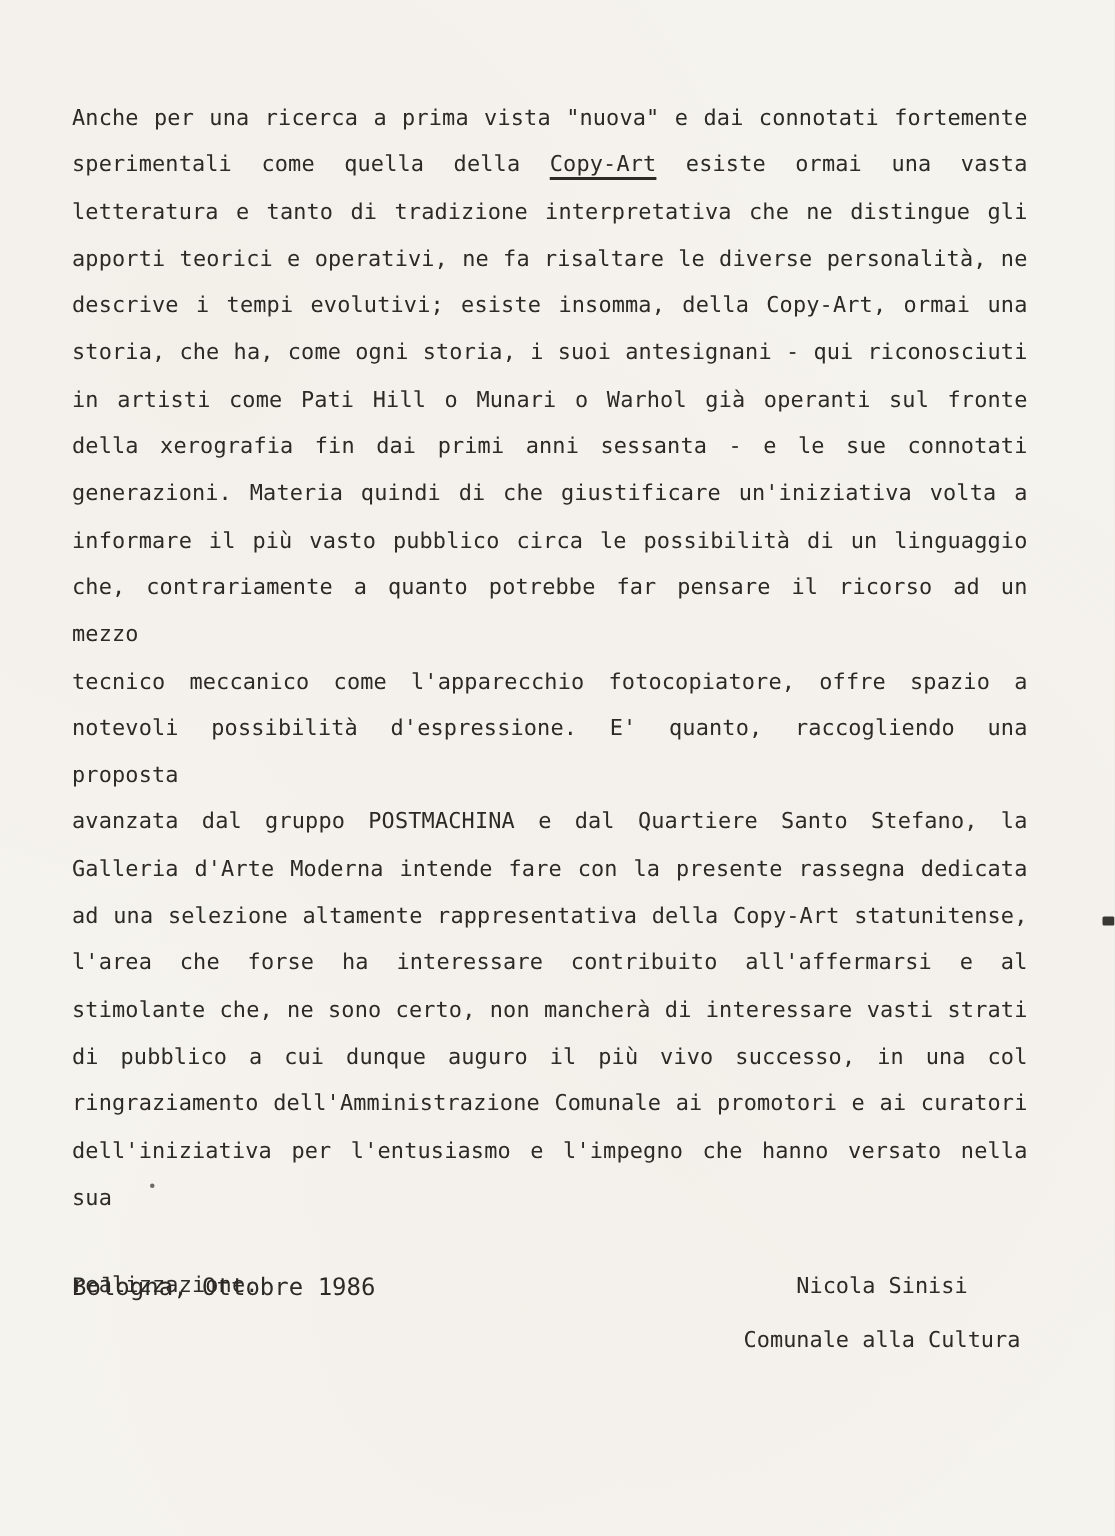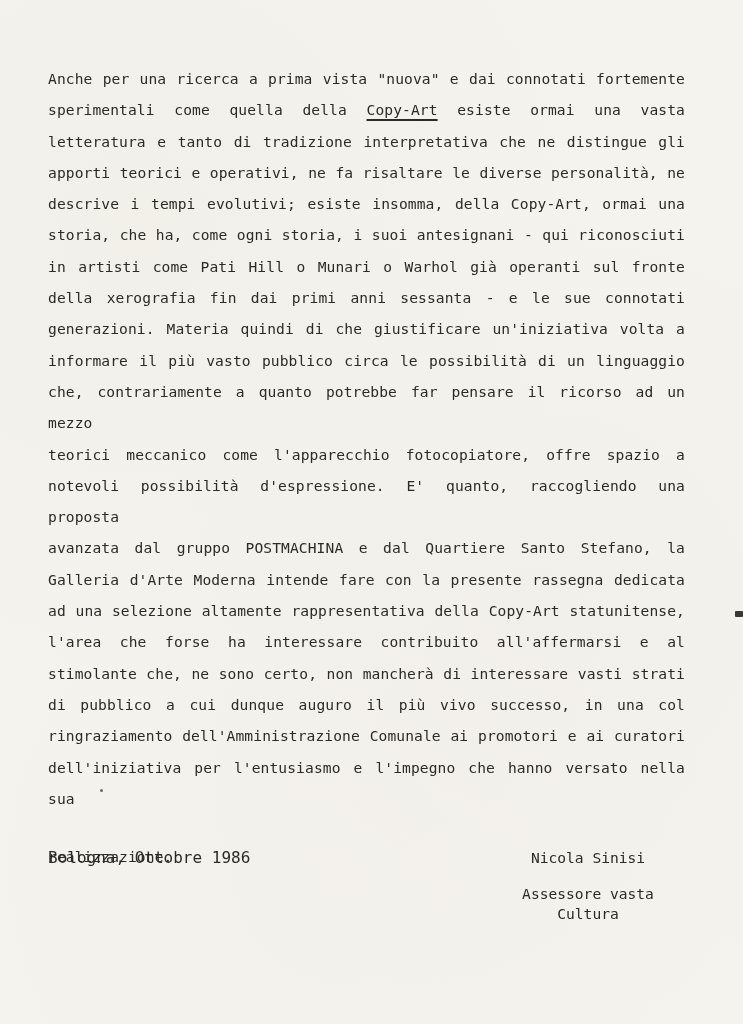--- a/index.html
+++ b/index.html
@@ -92,35 +92,35 @@
       <div class="line">sperimentali come quella della <span class="ul">Copy-Art</span> esiste ormai una vasta</div>
       <div class="line">letteratura e tanto di tradizione interpretativa che ne distingue gli</div>
       <div class="line">apporti teorici e operativi, ne fa risaltare le diverse personalità, ne</div>
       <div class="line">descrive i tempi evolutivi; esiste insomma, della Copy-Art, ormai una</div>
       <div class="line">storia, che ha, come ogni storia, i suoi antesignani - qui riconosciuti</div>
       <div class="line">in artisti come Pati Hill o Munari o Warhol già operanti sul fronte</div>
       <div class="line">della xerografia fin dai primi anni sessanta - e le sue connotati</div>
       <div class="line">generazioni. Materia quindi di che giustificare un'iniziativa volta a</div>
       <div class="line">informare il più vasto pubblico circa le possibilità di un linguaggio</div>
       <div class="line">che, contrariamente a quanto potrebbe far pensare il ricorso ad un mezzo</div>
-      <div class="line">teorici meccanico come l'apparecchio fotocopiatore, offre spazio a</div>
+      <div class="line">tecnico meccanico come l'apparecchio fotocopiatore, offre spazio a</div>
       <div class="line">notevoli possibilità d'espressione. E' quanto, raccogliendo una proposta</div>
       <div class="line">avanzata dal gruppo POSTMACHINA e dal Quartiere Santo Stefano, la</div>
       <div class="line">Galleria d'Arte Moderna intende fare con la presente rassegna dedicata</div>
       <div class="line">ad una selezione altamente rappresentativa della Copy-Art statunitense,</div>
       <div class="line">l'area che forse ha interessare contribuito all'affermarsi e al</div>
       <div class="line">stimolante che, ne sono certo, non mancherà di interessare vasti strati</div>
       <div class="line">di pubblico a cui dunque auguro il più vivo successo, in una col</div>
       <div class="line">ringraziamento dell'Amministrazione Comunale ai promotori e ai curatori</div>
       <div class="line">dell'iniziativa per l'entusiasmo e l'impegno che hanno versato nella sua</div>
       <div class="line last">realizzazione.</div>
     </div>
 
   <div class="date-line">Bologna, Ottobre 1986</div>
 
   <div class="sig-block">
     <div class="sig-name">Nicola Sinisi</div>
-    <div class="sig-title">Assessore vasta Cultura</div>
+    <div class="sig-title">Comunale alla Cultura</div>
   </div>
 
   <div class="edge-dash"></div>
   <div class="stray-dot"></div>
 </div>
 
 </body></html>

